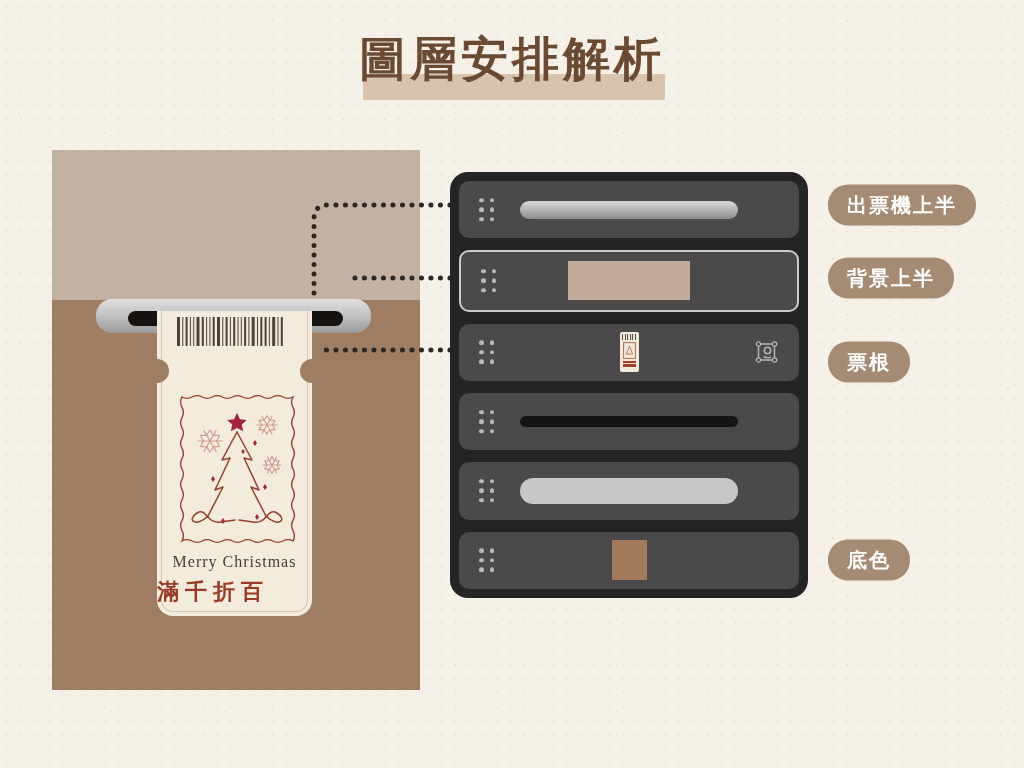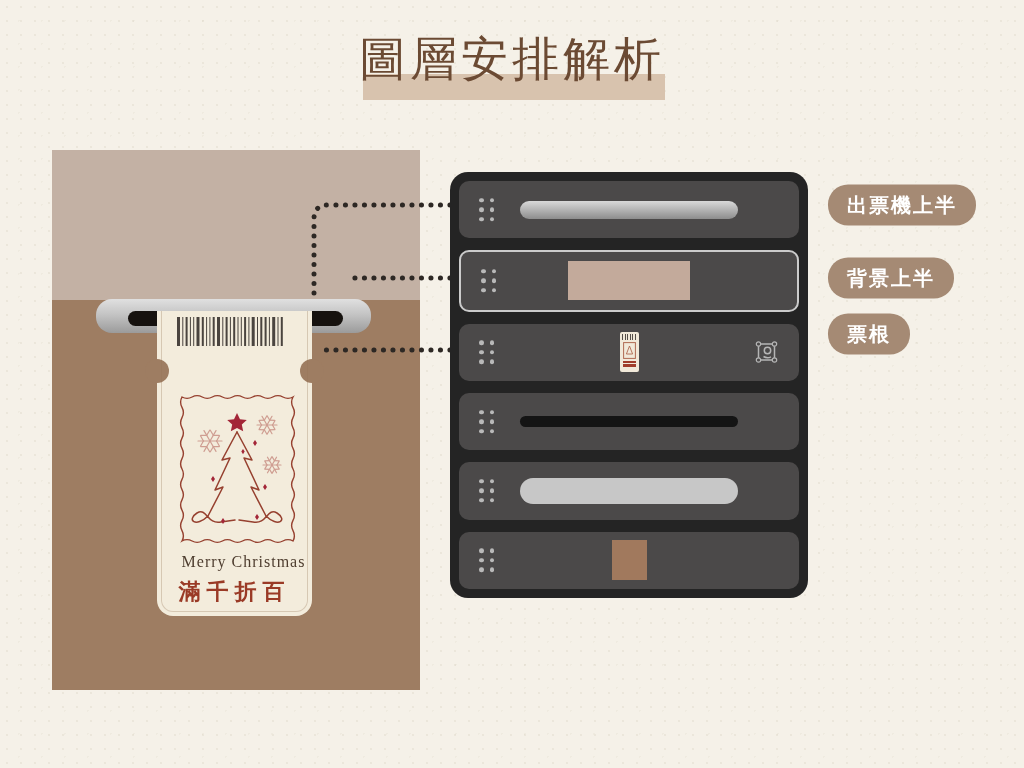--- a/index.html
+++ b/index.html
@@ -8,40 +8,40 @@
     background:#f5f1e8;
     background-image:radial-gradient(rgba(190,180,160,.18) 1px, transparent 1px),
                      radial-gradient(rgba(210,200,180,.15) 1px, transparent 1px);
     background-size:14px 14px, 23px 23px;
     background-position:0 0, 7px 9px;
     font-family:"Liberation Sans", sans-serif;
   }
   
   .title-highlight{position:absolute; left:363px; top:74px; width:302px; height:26px; background:#d8c3ae;}
   .page-title{position:absolute; left:0; top:28px; width:1024px; margin:0; text-align:center;
-    font-size:47px; font-weight:normal; letter-spacing:4px; color:#6b4a33;}
+    font-size:47px; font-weight:bold; letter-spacing:4px; color:#6b4a33;}
   
   .mockup{position:absolute; left:52px; top:150px; width:368px; height:540px;}
   .bg-top{position:absolute; left:0; top:0; width:368px; height:150px; background:#c3b1a4;}
   .bg-bottom{position:absolute; left:0; top:150px; width:368px; height:390px; background:#9e7d62;}
   .slot-bar{position:absolute; left:44px; top:149px; width:275px; height:34px; border-radius:16px;
     background:linear-gradient(180deg,#e0e0e0 0%,#c4c4c4 45%,#9b9b9b 100%);}
   .slot-pill{position:absolute; left:76px; top:161px; width:215px; height:15px; border-radius:8px; background:#16120f;}
   .ticket{position:absolute; left:105px; top:161px; width:155px; height:305px; background:#f3ecdc;
     border-radius:0 0 16px 16px;}
   .ticket::after{content:""; position:absolute; left:4px; right:4px; top:0; bottom:4px;
     border-left:1px solid rgba(150,118,88,.30); border-right:1px solid rgba(150,118,88,.30);
     border-bottom:1px solid rgba(150,118,88,.30); border-radius:0 0 12px 12px; pointer-events:none;}
   .barcode{position:absolute; left:20px; top:6px; width:116px; height:29px;}
   .notch{position:absolute; width:24px; height:24px; border-radius:50%; background:#9e7d62; top:48px;}
   .notch.l{left:-12px;} .notch.r{right:-12px;}
   .frame-art{position:absolute; left:20px; top:81px; width:121px; height:154px;}
-  .ticket-greeting{position:absolute; left:9px; top:242px; width:155px; text-align:center;
+  .ticket-greeting{position:absolute; left:0; top:242px; width:155px; text-align:center;
     font-family:"Liberation Serif", serif; font-size:16px; color:#4e3d2f; letter-spacing:1px;}
-  .ticket-promo{position:absolute; left:0; top:266px; width:155px; text-align:center;
+  .ticket-promo{position:absolute; left:0; top:266px; width:155px; 
     font-family:Liberation Serif, serif; font-size:22px; font-weight:bold; color:#9a3a26; letter-spacing:6px;}
   
   .connectors{position:absolute; left:0; top:0; width:1024px; height:768px; pointer-events:none;}
   
   .panel{position:absolute; left:450px; top:172px; width:358px; height:426px; box-sizing:border-box;
     background:#242424; border-radius:18px; padding:9px; display:flex; flex-direction:column; gap:12px;}
   .layer-row{position:relative; flex:1; background:#4b4949; border-radius:10px;
     display:flex; align-items:center; justify-content:center; box-sizing:border-box;}
   .layer-row.selected{border:2.5px solid #cbcbcb;}
   .drag-dots{position:absolute; left:20px; top:50%; transform:translateY(-50%);
@@ -296,15 +296,16 @@
           <span></span>
           <span></span>
         </div>
       <div class="thumb-brown"></div>
     </div>
 
   </div>
 
   <div class="label-pill" style="top:278px">背景上半</div>
   <div class="label-pill" style="top:205px">出票機上半</div>
-  <div class="label-pill" style="top:334px">票根</div>
+  <div class="label-pill" style="top:362px">票根</div>
+  <div class="label-pill" style="top:560px">底色</div>
 
 </div>
 
 </body></html>

